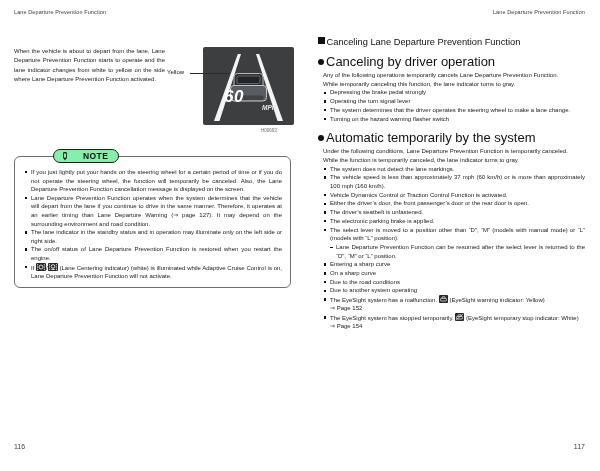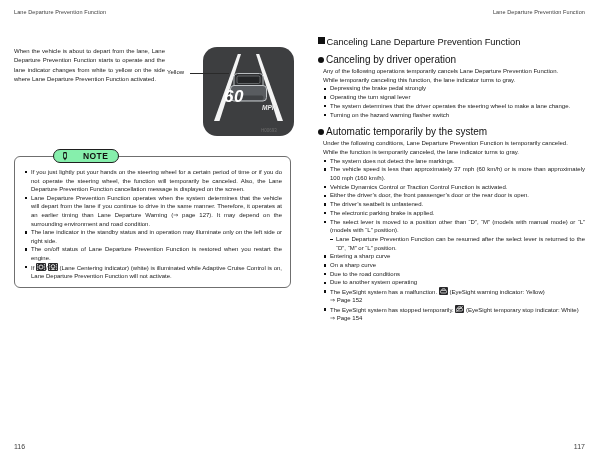--- a/index.html
+++ b/index.html
@@ -9,22 +9,22 @@
   }
   
   .run-head { position:absolute; top:9px; font-size:5.5px; color:#3a3a3a; letter-spacing:0.1px; }
   #lp-header { left:14px; }
   #rp-header { right:15px; }
   #lp-intro {
     position:absolute; left:14px; top:41px; width:151px;
     font-size:6px; line-height:9.3px; text-align:justify;
   }
   
-  #fig { position:absolute; left:203px; top:47px; width:91px; height:89px;
-         background:#3d3e40; border-radius:14px; }
+  #fig { position:absolute; left:203px; top:47px; width:91px; height:78px;
+         background:#3d3e40; border-radius:2px; }
   #fig svg { position:absolute; left:0; top:0; }
   #fig-speed { position:absolute; left:21px; top:41px; font-size:17px; font-weight:bold;
                font-style:italic; color:#ffffff; letter-spacing:0.5px; line-height:1; }
   #fig-unit { position:absolute; left:59px; top:58px; font-size:6.5px; font-weight:bold;
               font-style:italic; color:#e9e9e9; line-height:1; }
   #fig-callout-label { position:absolute; left:167px; top:69px; font-size:6px; }
   #fig-callout-line  { position:absolute; left:190px; top:72.5px; width:39px; height:1px; background:#2a2a2a; z-index:3; }
   #fig-code { position:absolute; left:261px; top:128px; font-size:4.5px; color:#6b6b6b; }
   
   #note { position:absolute; left:14px; top:156px; width:277px; box-sizing:border-box;
@@ -35,21 +35,21 @@
   #note-pill .note-word { font-size:8.5px; font-weight:bold; letter-spacing:0.4px; color:#111; }
   .nb { position:relative; padding-left:7px; font-size:6px; line-height:8.6px; text-align:justify; }
   .nb::before { content:""; position:absolute; left:0.5px; top:3.1px; width:2.4px; height:2.4px; background:#111; }
   .pagenum { position:absolute; top:443px; font-size:7px; color:#3d3d3d; }
   #lp-num { left:14px; }
   #rp-num { right:15px; }
   
   #rp-content { position:absolute; left:318px; top:37px; width:267px; }
   .h1 { display:flex; align-items:flex-start; font-size:9.3px; color:#0f0f0f; }
   .h1 .sq { width:6.5px; height:6.5px; background:#111; margin-right:2px; flex:0 0 auto; }
-  .h2 { display:flex; align-items:center; font-size:10px; color:#111; margin-top:7px; margin-bottom:2px; }
+  .h2 { display:flex; align-items:center; font-size:13px; color:#111; margin-top:7px; margin-bottom:2px; }
   .h2 .ci { width:6px; height:6px; border-radius:50%; background:#111; margin-right:2px; flex:0 0 auto; }
   .rp-text { margin-left:5px; font-size:6px; line-height:8.7px; text-align:justify; }
   .rb { position:relative; margin-left:5px; padding-left:7px; font-size:6px; line-height:8.7px; text-align:justify; }
   .rb::before { content:""; position:absolute; left:0.5px; top:3.1px; width:2.4px; height:2.4px; background:#111; }
   .sub { position:relative; margin-left:12px; padding-left:6px; font-size:6px; line-height:8.7px; text-align:justify; }
   .sub::before { content:""; position:absolute; left:0px; top:4px; width:3.2px; height:0.9px; background:#111; }
   .ref { margin-left:12px; font-size:6px; line-height:8.7px; }
   .mini { display:inline-block; vertical-align:-1.5px; }
 </style>
 </head>

